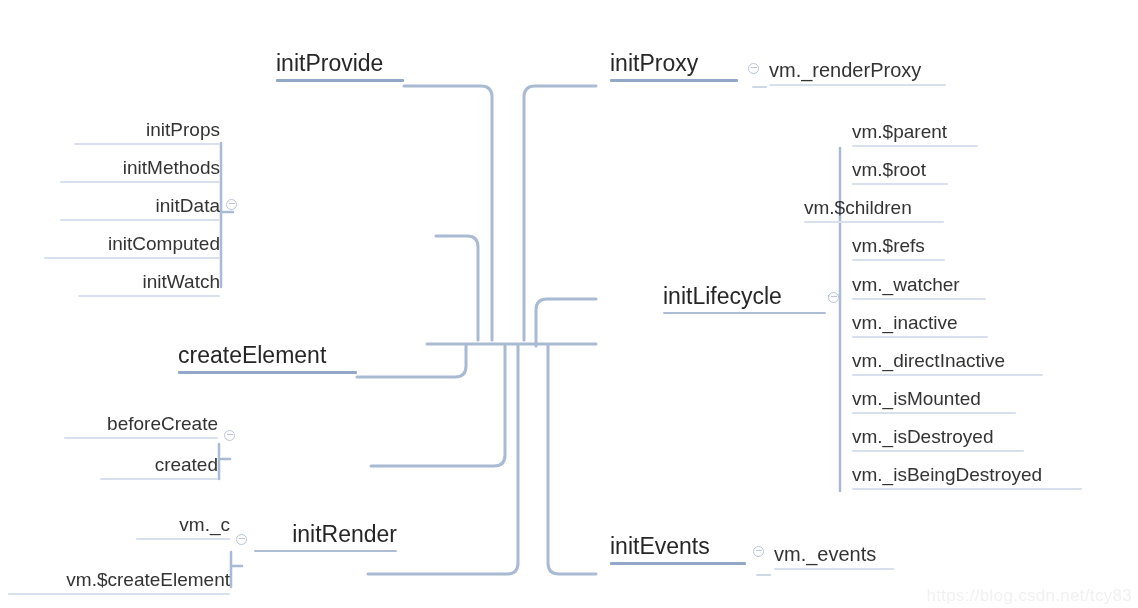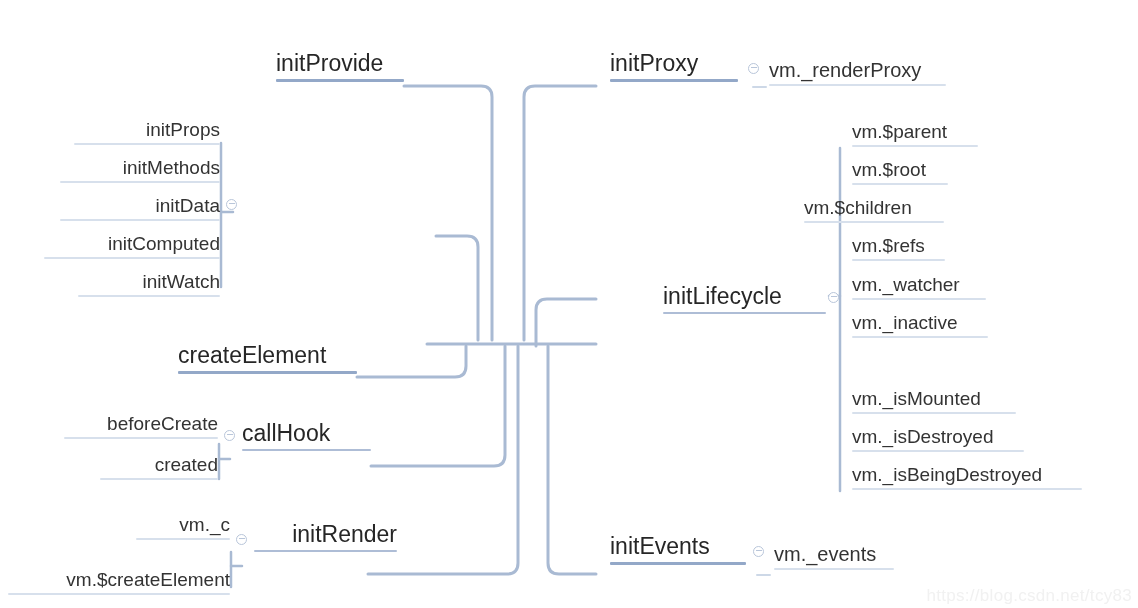--- a/index.html
+++ b/index.html
@@ -111,23 +111,20 @@
     <span class="txt">initComputed</span>
   </div>
   <div class="node lvl-2 ul-faint" style="left:78px;top:272px;width:142px;text-align:right;">
     <span class="txt">initWatch</span>
   </div>
 
   <div class="node lvl-1 ul-strong" style="left:178px;top:344px;width:179px;text-align:left;">
     <span class="txt">createElement</span>
   </div>
 
-  <div class="node lvl-1 ul-soft" style="left:242px;top:422px;width:129px;text-align:left;">
-    <span class="txt">callHook</span>
-  </div>
   <span class="collapse" style="left:224px;top:430px;"></span>
 
   <div class="node lvl-2 ul-faint" style="left:64px;top:414px;width:154px;text-align:right;">
     <span class="txt">beforeCreate</span>
   </div>
   <div class="node lvl-2 ul-faint" style="left:100px;top:455px;width:118px;text-align:right;">
     <span class="txt">created</span>
   </div>
 
   <div class="node lvl-1 ul-soft" style="left:254px;top:523px;width:143px;text-align:right;">
@@ -166,20 +163,23 @@
   </div>
   <div class="node lvl-2 ul-faint" style="left:852px;top:236px;width:93px;text-align:left;">
     <span class="txt">vm.$refs</span>
   </div>
   <div class="node lvl-2 ul-faint" style="left:852px;top:275px;width:134px;text-align:left;">
     <span class="txt">vm._watcher</span>
   </div>
   <div class="node lvl-2 ul-faint" style="left:852px;top:313px;width:136px;text-align:left;">
     <span class="txt">vm._inactive</span>
   </div>
+  <div class="node lvl-2 ul-faint" style="left:852px;top:351px;width:191px;text-align:left;">
+    <span class="txt">vm._directInactive</span>
+  </div>
   <div class="node lvl-2 ul-faint" style="left:852px;top:389px;width:164px;text-align:left;">
     <span class="txt">vm._isMounted</span>
   </div>
   <div class="node lvl-2 ul-faint" style="left:852px;top:427px;width:172px;text-align:left;">
     <span class="txt">vm._isDestroyed</span>
   </div>
   <div class="node lvl-2 ul-faint" style="left:852px;top:465px;width:230px;text-align:left;">
     <span class="txt">vm._isBeingDestroyed</span>
   </div>
 

